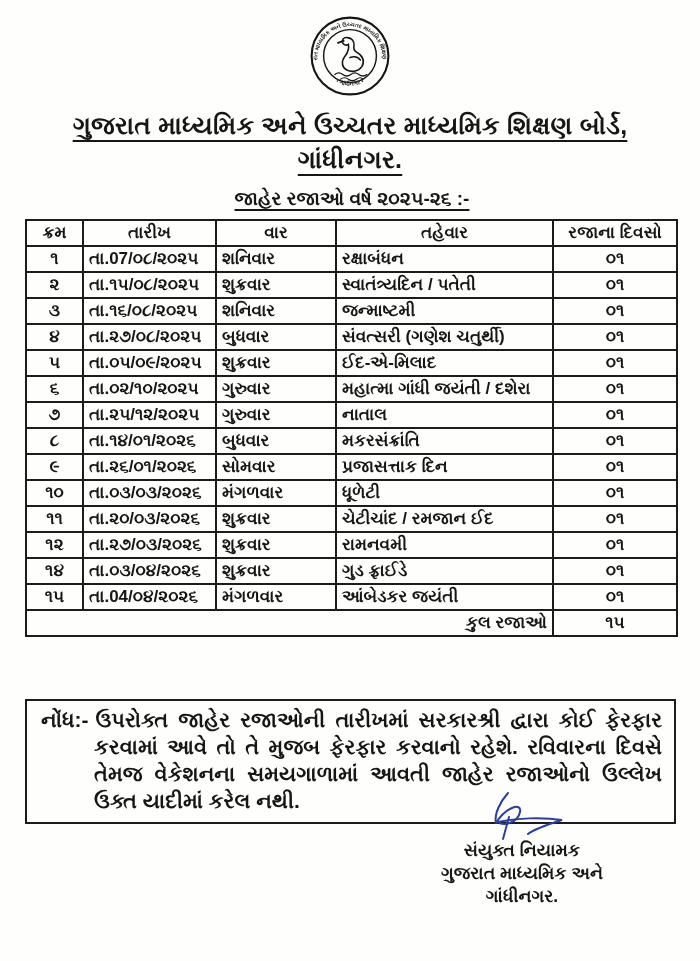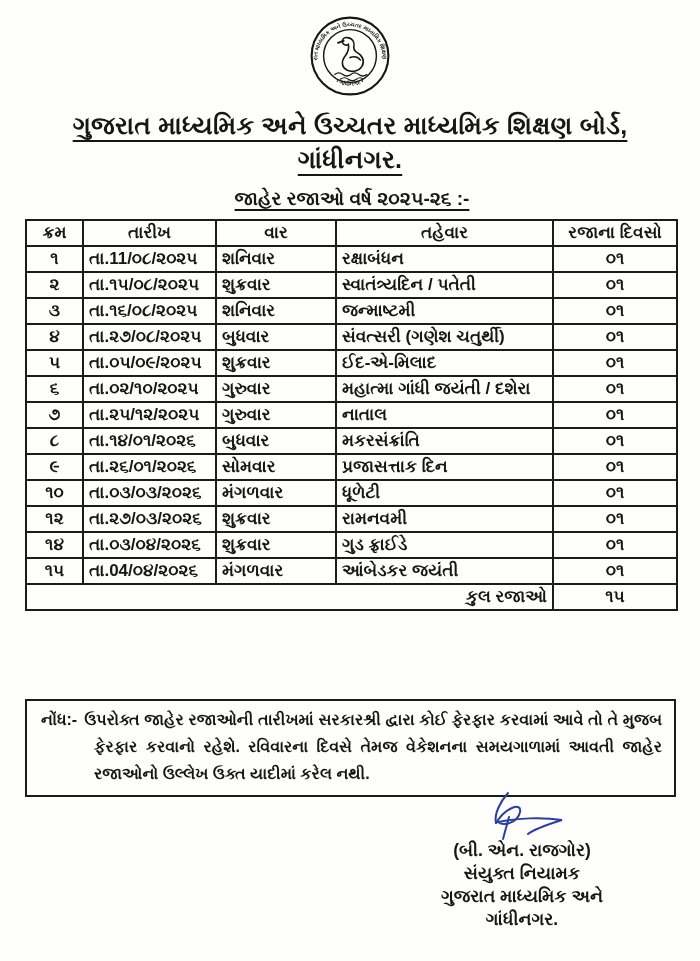--- a/index.html
+++ b/index.html
@@ -66,21 +66,21 @@
   td.total-value-cell { text-align: center; font-weight: 700; }
   
   .note-box {
     position: absolute; top: 699px; left: 25px;
     width: 651px; min-height: 90px;
     border: 2px solid #1c1c1c;
     padding: 5px 12px 8px 7px;
   }
   .note-text {
     margin: 0;
-    font-size: 16px; font-weight: 600;
+    font-size: 21px; font-weight: 600;
     line-height: 27px;
     text-align: justify;
     padding-left: 60px;
     text-indent: -53px;
   }
   .note-label { margin-right: 7px; }
   
   .signature-block {
     position: absolute; top: 789px; left: 388px;
     width: 268px;
@@ -137,21 +137,21 @@
         <th>ક્રમ</th>
         <th>તારીખ</th>
         <th>વાર</th>
         <th>તહેવાર</th>
         <th>રજાના દિવસો</th>
       </tr>
     </thead>
     <tbody>
         <tr>
           <td class="c-center">૧</td>
-          <td class="c-left">તા.11/૦૮/૨૦૨૫</td>
+          <td class="c-left">તા.07/૦૮/૨૦૨૫</td>
           <td class="c-left">શનિવાર</td>
           <td class="c-left">રક્ષાબંધન</td>
           <td class="c-center">૦૧</td>
         </tr>
         <tr>
           <td class="c-center">૨</td>
           <td class="c-left">તા.૧૫/૦૮/૨૦૨૫</td>
           <td class="c-left">શુક્રવાર</td>
           <td class="c-left">સ્વાતંત્ર્યદિન / પતેતી</td>
           <td class="c-center">૦૧</td>
@@ -203,20 +203,27 @@
           <td class="c-left">તા.૨૬/૦૧/૨૦૨૬</td>
           <td class="c-left">સોમવાર</td>
           <td class="c-left">પ્રજાસત્તાક દિન</td>
           <td class="c-center">૦૧</td>
         </tr>
         <tr>
           <td class="c-center">૧૦</td>
           <td class="c-left">તા.૦૩/૦૩/૨૦૨૬</td>
           <td class="c-left">મંગળવાર</td>
           <td class="c-left">ધૂળેટી</td>
+          <td class="c-center">૦૧</td>
+        </tr>
+        <tr>
+          <td class="c-center">૧૧</td>
+          <td class="c-left">તા.૨૦/૦૩/૨૦૨૬</td>
+          <td class="c-left">શુક્રવાર</td>
+          <td class="c-left">ચેટીચાંદ / રમજાન ઈદ</td>
           <td class="c-center">૦૧</td>
         </tr>
         <tr>
           <td class="c-center">૧૨</td>
           <td class="c-left">તા.૨૭/૦૩/૨૦૨૬</td>
           <td class="c-left">શુક્રવાર</td>
           <td class="c-left">રામનવમી</td>
           <td class="c-center">૦૧</td>
         </tr>
         <tr>
@@ -248,19 +255,18 @@
 
   <div class="signature-block">
     <svg class="sig-stroke" width="120" height="52" viewBox="0 0 120 52" xmlns="http://www.w3.org/2000/svg">
       <g fill="none" stroke="#2b3f9e" stroke-width="2" stroke-linecap="round">
         <path d="M46,4 C38,13 32,25 34,34"></path>
         <path d="M34,34 C44,18 60,13 58,23 C56,33 42,38 36,33"></path>
         <path d="M36,33 C54,29 80,28 100,31 C84,36 72,40 66,45"></path>
         <path d="M47,28 L41,50"></path>
       </g>
     </svg>
-    <p class="sig-line">(બી. એન. રાજગોર)</p>
     <p class="sig-line">સંયુક્ત નિયામક</p>
     <p class="sig-line">ગુજરાત માધ્યમિક અને</p>
     <p class="sig-line">ગાંધીનગર.</p>
   </div>
 
 </div>
 
 </body></html>

